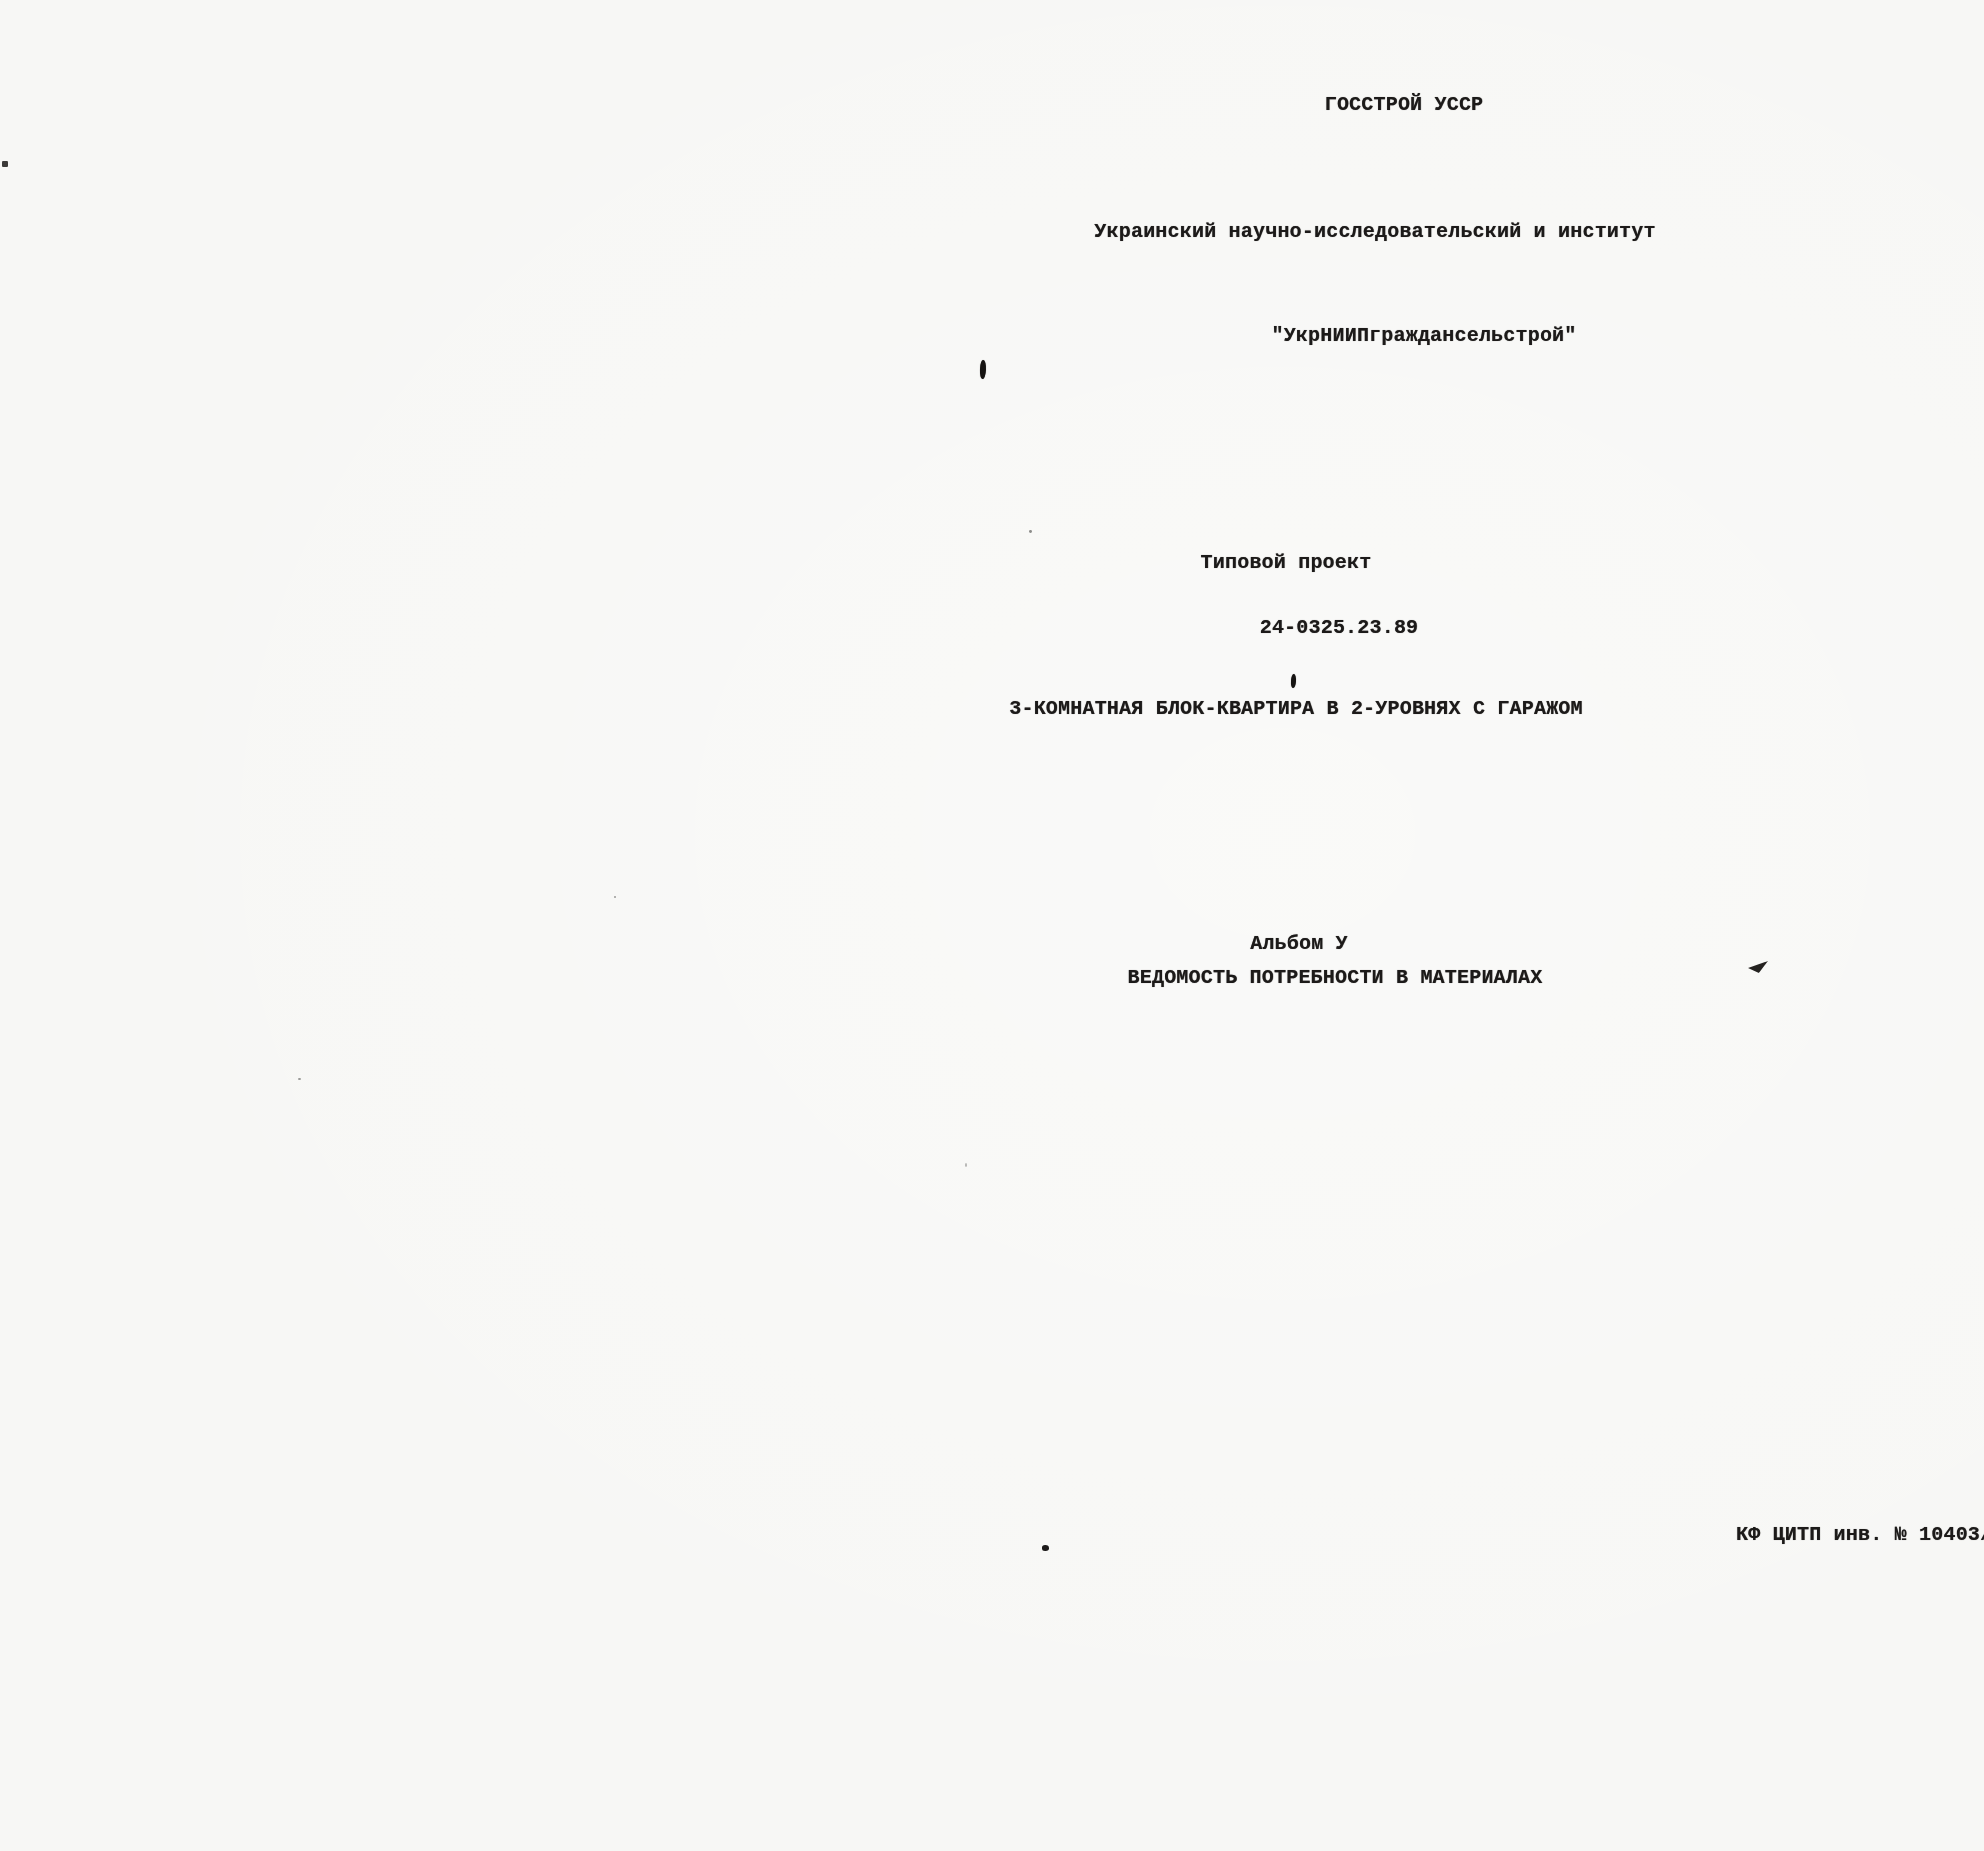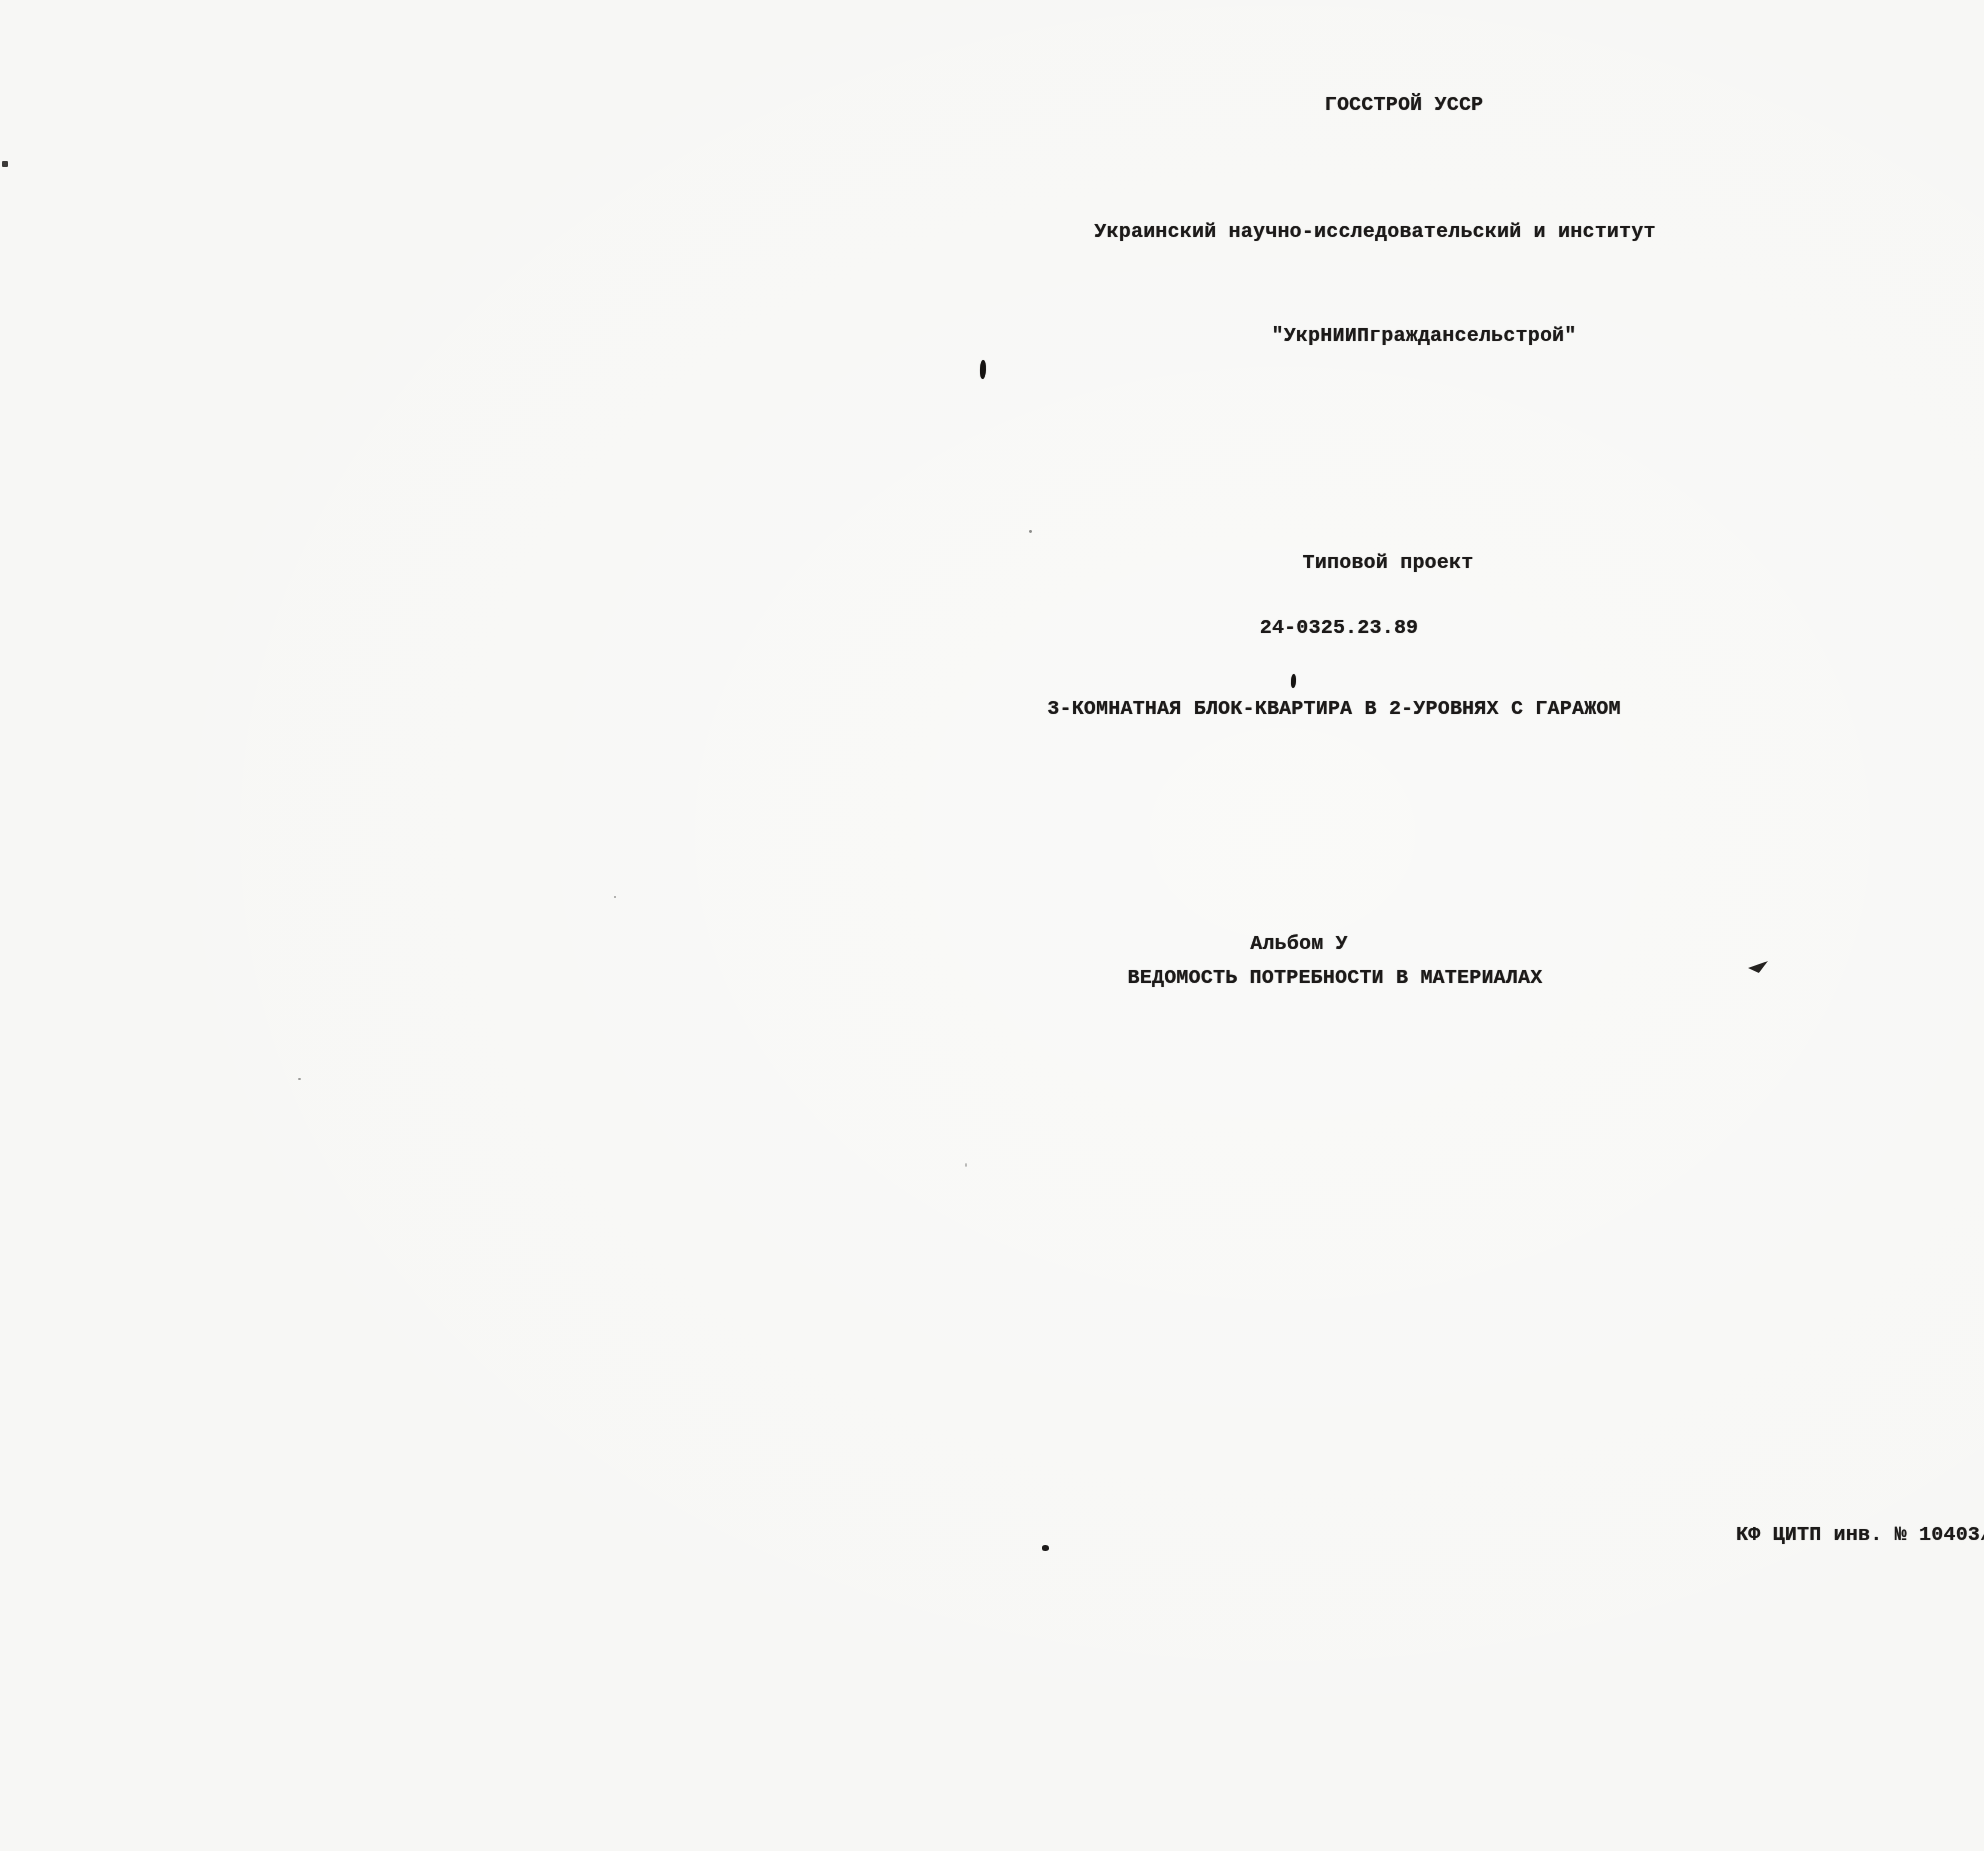--- a/index.html
+++ b/index.html
@@ -60,26 +60,26 @@
 <div class="page">
 
   <div class="tw-line" style="left:1404px; top:95px;">ГОССТРОЙ УССР</div>
 
   <div class="tw-line" style="left:1375px; top:222px;">Украинский научно-исследовательский и институт</div>
 
   <div class="tw-line" style="left:1424px; top:326px;">"УкрНИИПграждансельстрой"</div>
 
   <div class="ink-mark" style="left:980px; top:360px; width:6px; height:19px; transform:rotate(3deg);"></div>
 
-  <div class="tw-line" style="left:1388px; top:553px;">Типовой проект</div>
+  <div class="tw-line" style="left:1286px; top:553px;">Типовой проект</div>
   <div class="tw-line" style="left:1339px; top:618px;">24-0325.23.89</div>
 
   <div class="ink-mark" style="left:1291px; top:674px; width:5.2px; height:14.3px; transform:rotate(4deg);"></div>
 
-  <div class="tw-line" style="left:1334px; top:699px;text-align:right;">3-КОМНАТНАЯ БЛОК-КВАРТИРА В 2-УРОВНЯХ С ГАРАЖОМ</div>
+  <div class="tw-line" style="left:1296px; top:699px;text-align:right;">3-КОМНАТНАЯ БЛОК-КВАРТИРА В 2-УРОВНЯХ С ГАРАЖОМ</div>
 
   <div class="tw-line" style="left:1299px; top:886px;margin-top:48px;">Альбом У</div>
 
   <div class="tw-line" style="left:1335px; top:968px;">ВЕДОМОСТЬ ПОТРЕБНОСТИ В МАТЕРИАЛАХ</div>
 
   <div class="tw-line no-center" style="left:1736px; top:1525px;">КФ ЦИТП инв. № 10403/4</div>
 
   <div class="speck" style="left:1029px; top:530px; width:2.8px; height:2.8px; background:#8d8d8b;"></div>
   <div class="speck" style="left:614px; top:896px; width:2.4px; height:2.4px; background:#9b9b99;"></div>
   <div class="speck" style="left:298px; top:1078px; width:2.8px; height:2.4px; background:#9b9b99;"></div>

